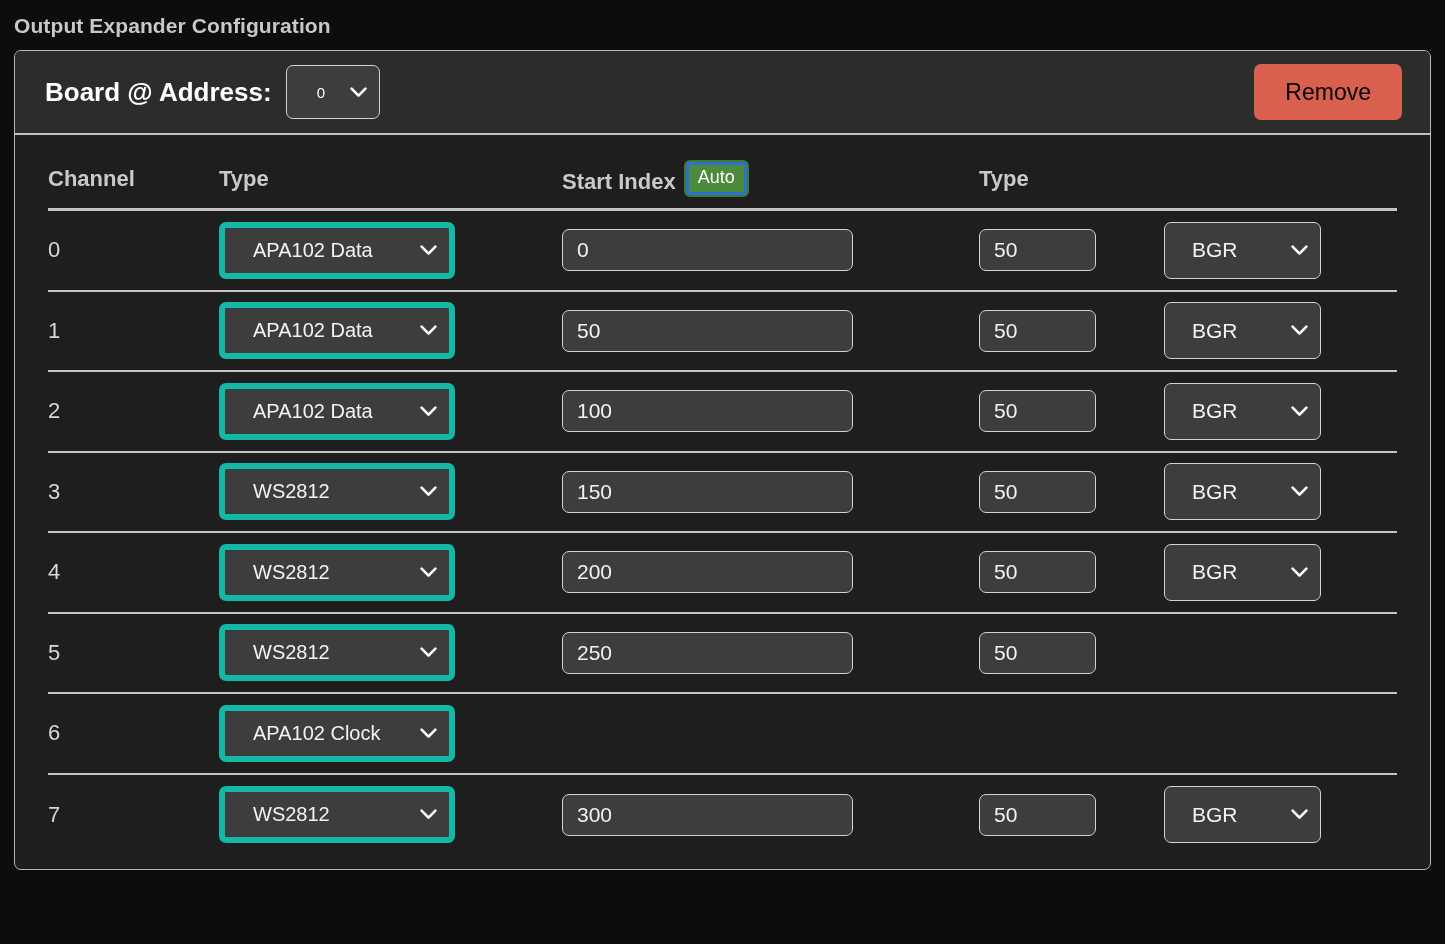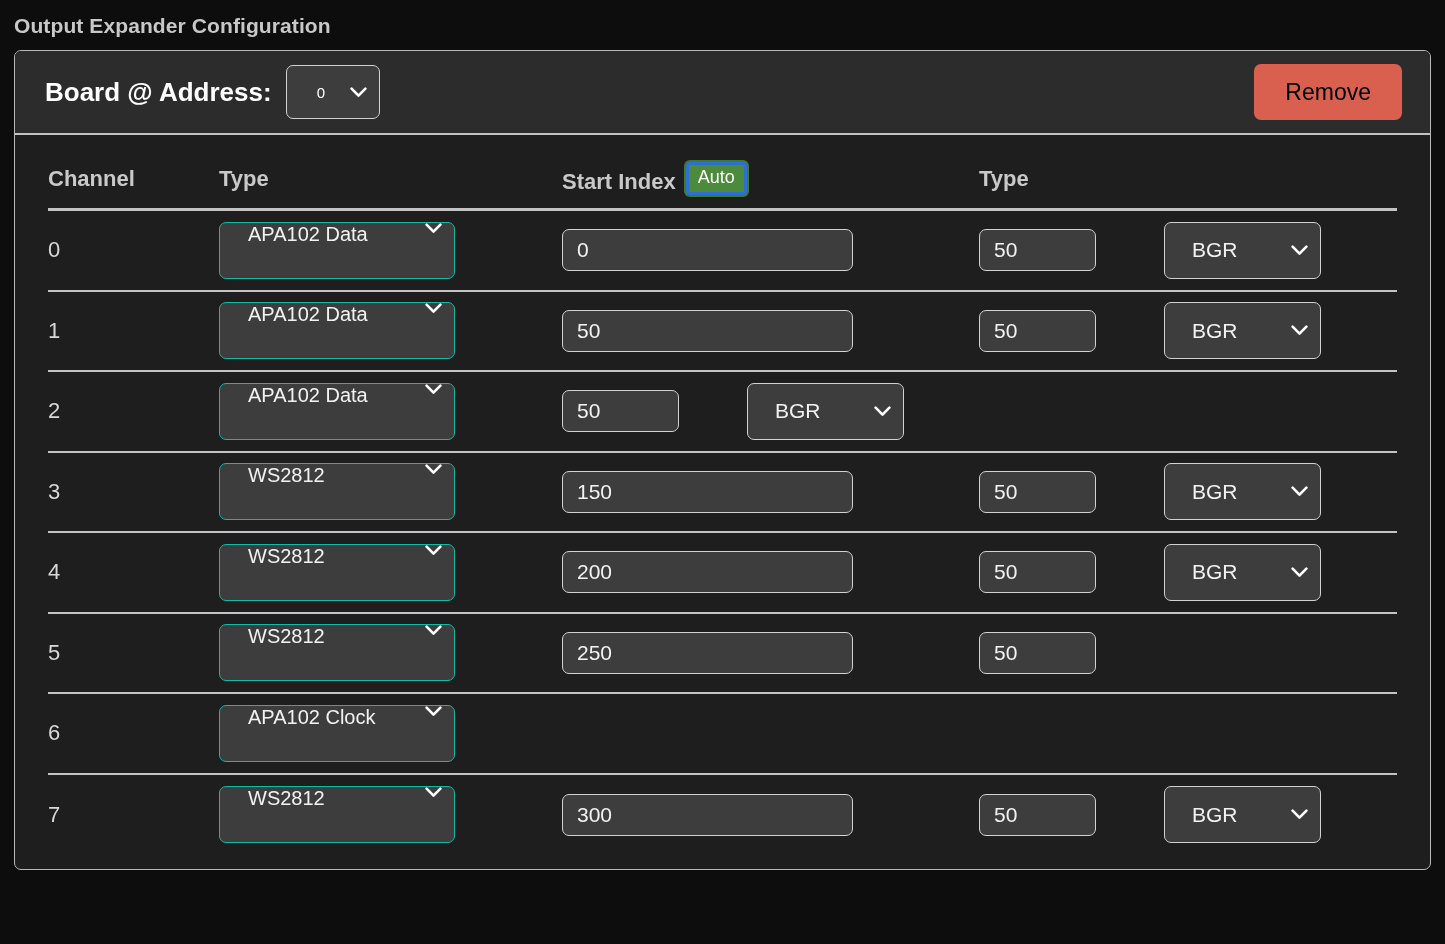--- a/index.html
+++ b/index.html
@@ -137,26 +137,26 @@
 
   .ch-num {
     color: #d8d8d8;
     font-size: 22px;
   }
 
   .type-select {
     width: 236px;
     height: 57px;
     background: #3d3d3d;
-    border: 1px solid #14b8a6;
+    border: 6px solid #14b8a6;
     border-radius: 7px;
     color: #f2f2f2;
     font-size: 20px;
     display: flex;
-    align-items: flex-start;
+    align-items: center;
     padding-left: 28px;
     cursor: pointer;
   }
   .type-select .sel-val { flex: 1; }
 
   .start-input {
     width: 291px;
     height: 42px;
     background: #3d3d3d;
     border: 1px solid #d2d2d2;
@@ -294,20 +294,21 @@
           <div class="col-type">
             <div class="type-select">
               <span class="sel-val">APA102 Data</span>
               <span class="chev">
                 <svg viewBox="0 0 17 11" width="17" height="11">
                   <path d="M1.6 1.6 L8.5 8.6 L15.4 1.6" stroke="#ffffff" stroke-width="2.6" fill="none" stroke-linecap="round" stroke-linejoin="round"></path>
                 </svg>
               </span>
             </div>
           </div>
+          <div class="col-start"><input class="start-input" type="text" value="100" style=""></div>
           <div class="col-count"><input class="count-input" type="text" value="50" style=""></div>
           <div class="col-options">
             <div class="opt-select">
               <span class="sel-val">BGR</span>
               <span class="chev">
                 <svg viewBox="0 0 17 11" width="17" height="11">
                   <path d="M1.6 1.6 L8.5 8.6 L15.4 1.6" stroke="#ffffff" stroke-width="2.6" fill="none" stroke-linecap="round" stroke-linejoin="round"></path>
                 </svg>
               </span>
             </div>

